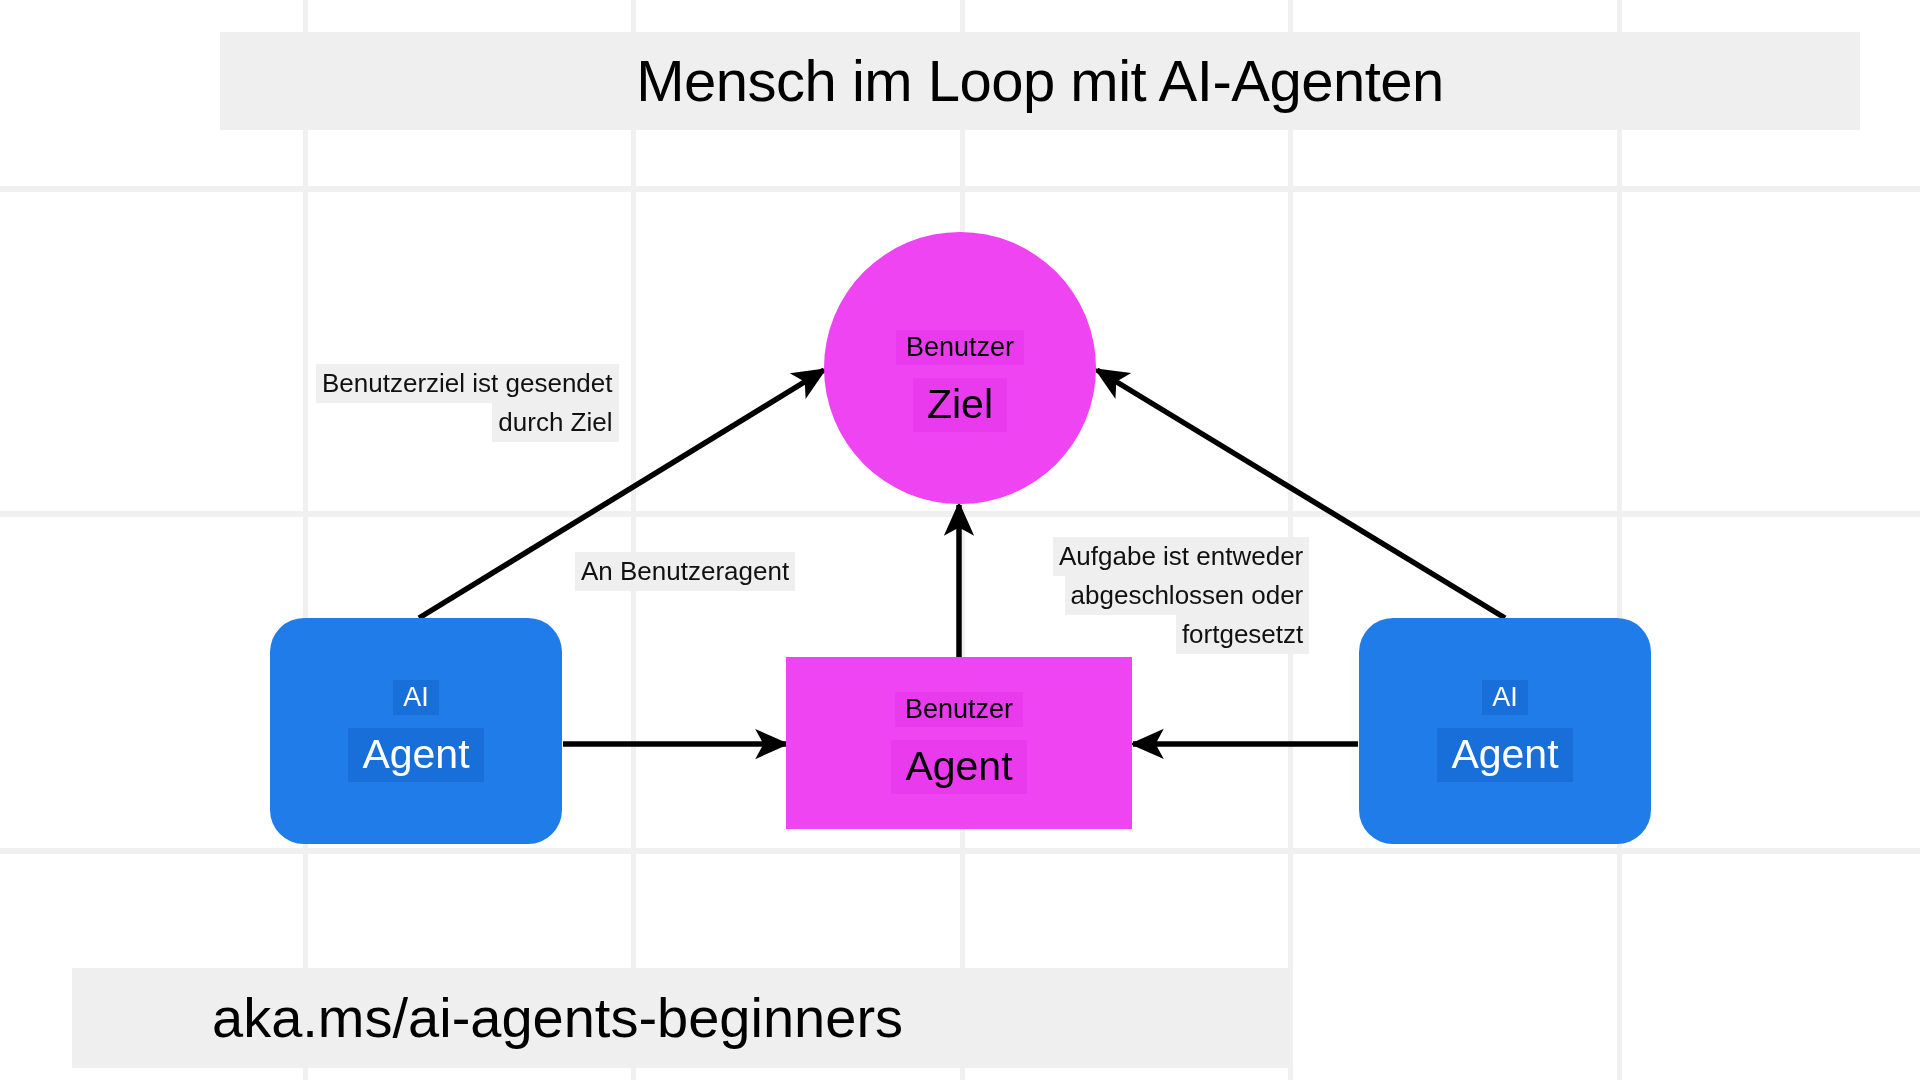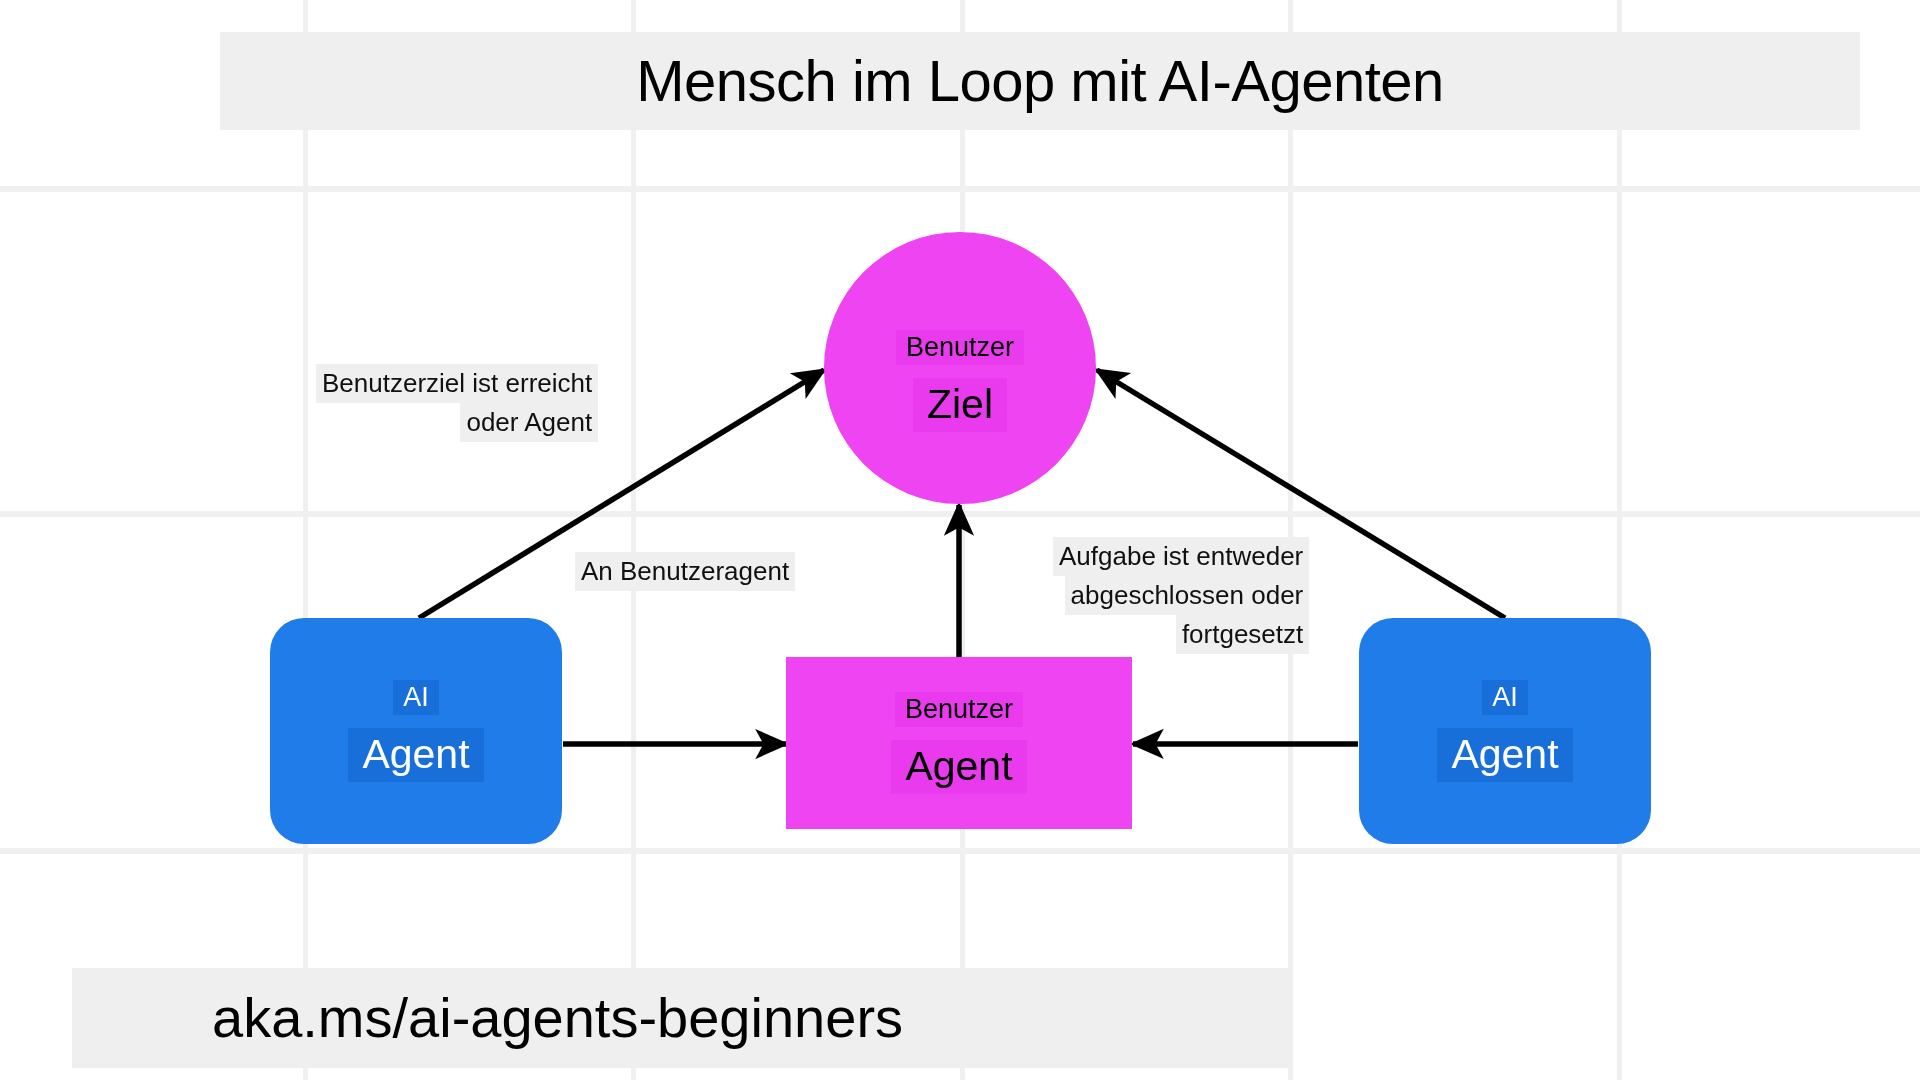--- a/index.html
+++ b/index.html
@@ -235,22 +235,22 @@
   <div class="node-line-small hl-blue">AI</div>
   <div class="node-line-large hl-blue">Agent</div>
 </div>
 
 <div class="node" id="node-ai-agent-right">
   <div class="node-line-small hl-blue">AI</div>
   <div class="node-line-large hl-blue">Agent</div>
 </div>
 
 <div class="edge-label el-right" id="label-goal-reached">
-  <span>Benutzerziel ist erreicht</span>
-  <span>oder Agent</span>
+  <span>Benutzerziel ist gesendet</span>
+  <span>durch Ziel</span>
 </div>
 
 <div class="edge-label el-center" id="label-response-sent">
   <span>An Benutzeragent</span>
 </div>
 
 <div class="edge-label el-right" id="label-task-status">
   <span>Aufgabe ist entweder</span>
   <span>abgeschlossen oder</span>
   <span>fortgesetzt</span>

